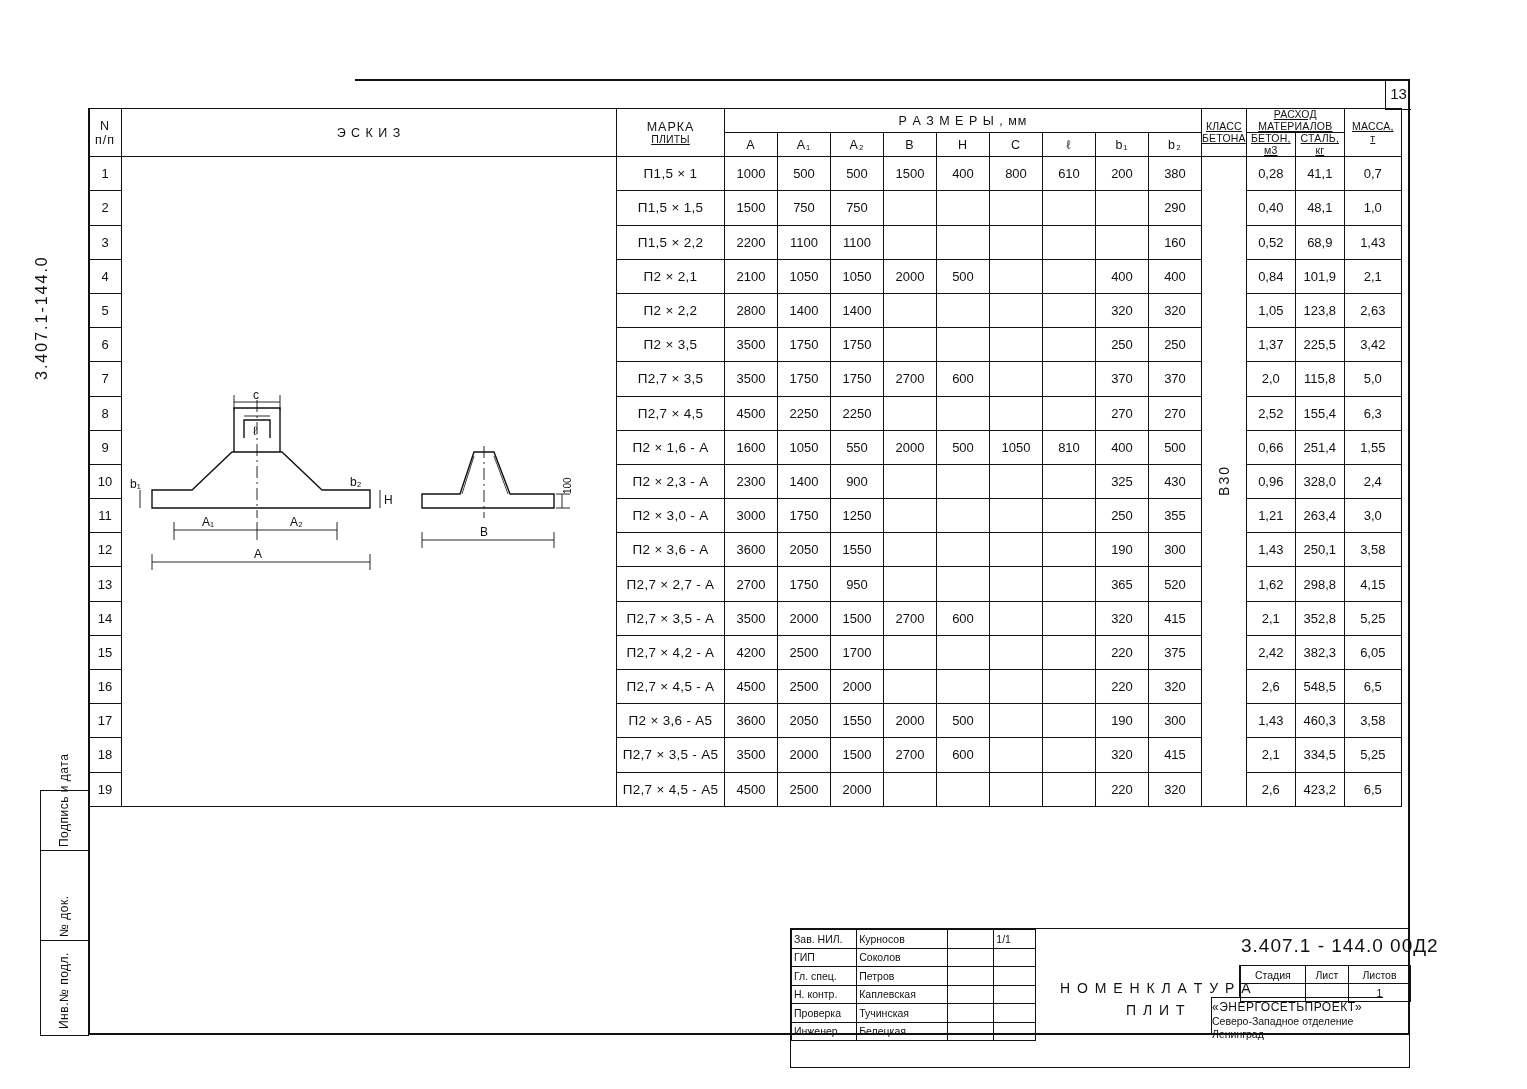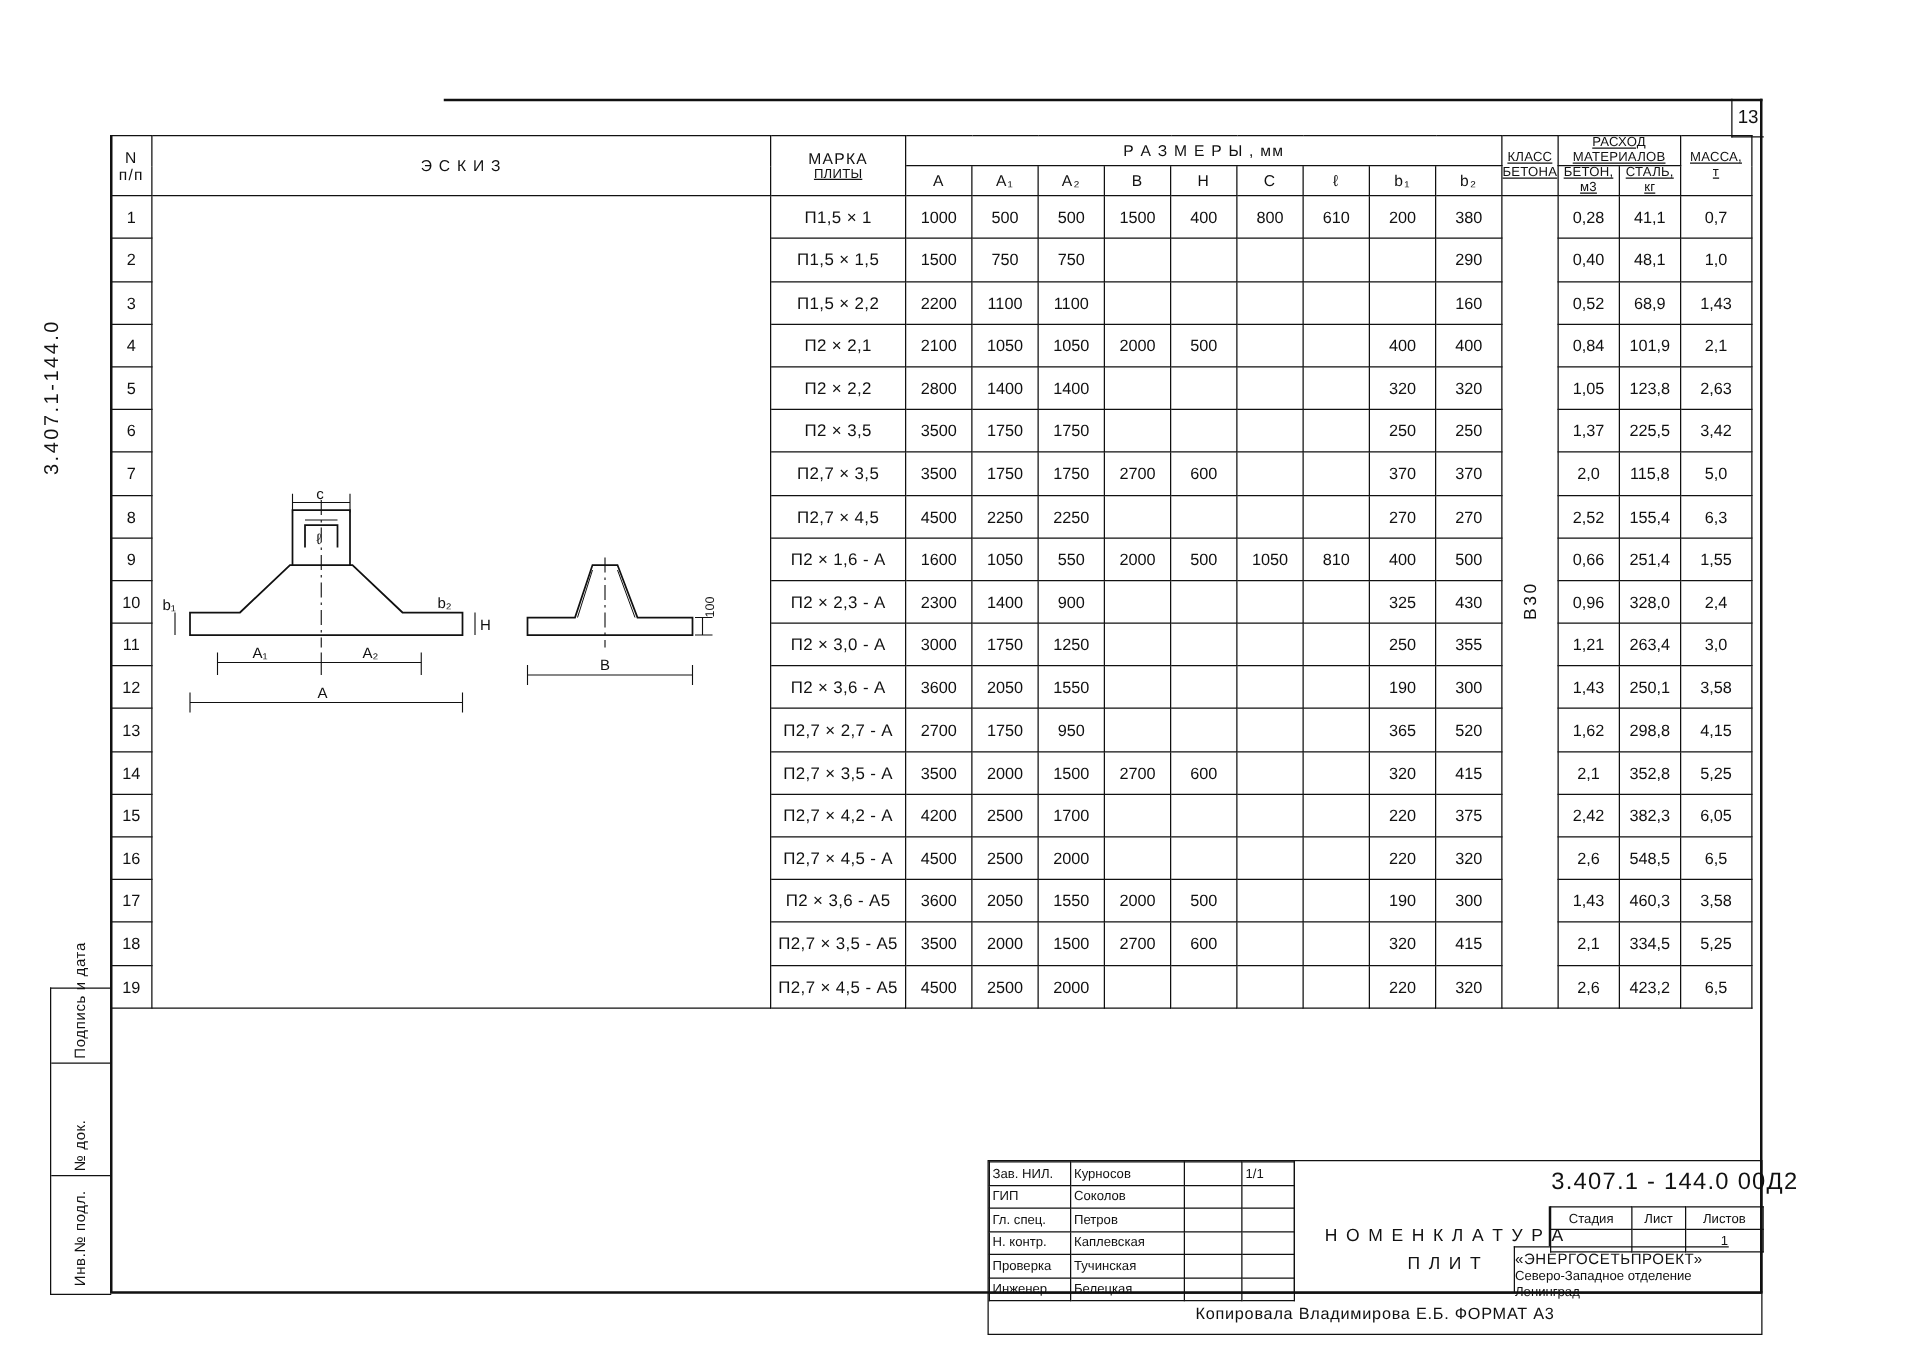--- a/index.html
+++ b/index.html
@@ -722,16 +722,15 @@
       </table>
     </div>
 
     <div class="tb-org">
       <div class="org-main">«ЭНЕРГОСЕТЬПРОЕКТ»</div>
       <div>Северо-Западное отделение</div>
       <div>Ленинград</div>
     </div>
 
     <div class="tb-hline"></div>
-    <div class="tb-footer">Копировала  Владимирова Е.Б.     ФОРМАТ А3</div>
   </div>
 
 </div>
 
 </body></html>

